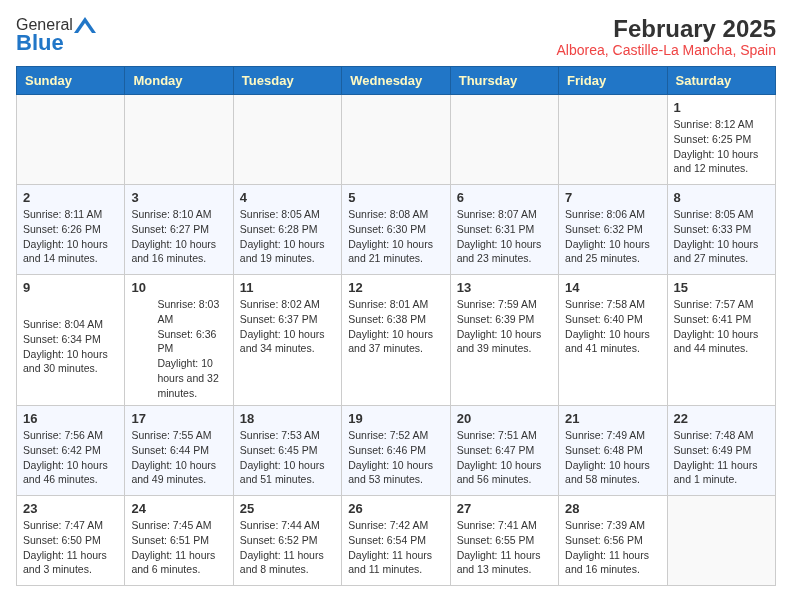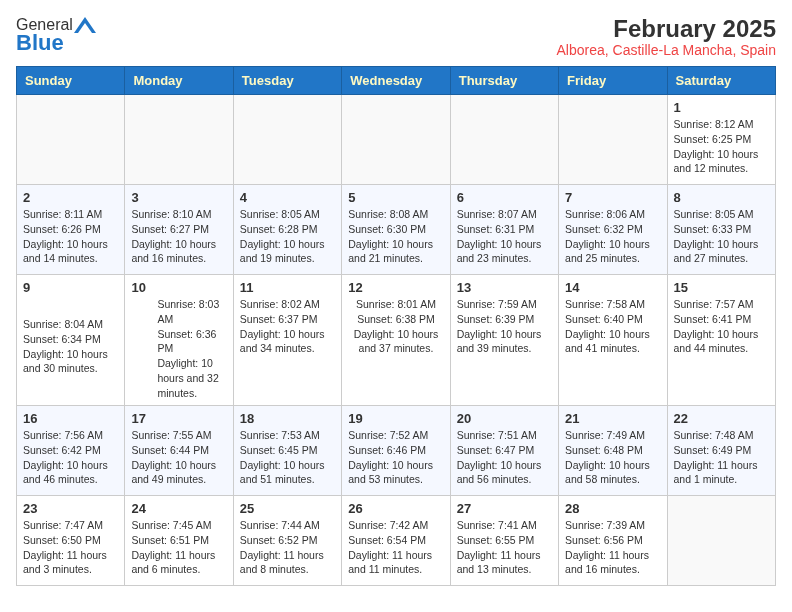--- a/index.html
+++ b/index.html
@@ -185,21 +185,21 @@
 Daylight: 10 hours and 32 minutes.</div>
         </td>
         <td>
           <span class="day-number">11</span>
           <div class="day-info" style="white-space: pre-line;">Sunrise: 8:02 AM
 Sunset: 6:37 PM
 Daylight: 10 hours and 34 minutes.</div>
         </td>
         <td>
           <span class="day-number">12</span>
-          <div class="day-info" style="white-space: pre-line; text-align: center;">Sunrise: 8:01 AM
+          <div class="day-info" style="white-space: pre-line;">Sunrise: 8:01 AM
 Sunset: 6:38 PM
 Daylight: 10 hours and 37 minutes.</div>
         </td>
         <td>
           <span class="day-number">13</span>
           <div class="day-info" style="white-space: pre-line;">Sunrise: 7:59 AM
 Sunset: 6:39 PM
 Daylight: 10 hours and 39 minutes.</div>
         </td>
         <td>

